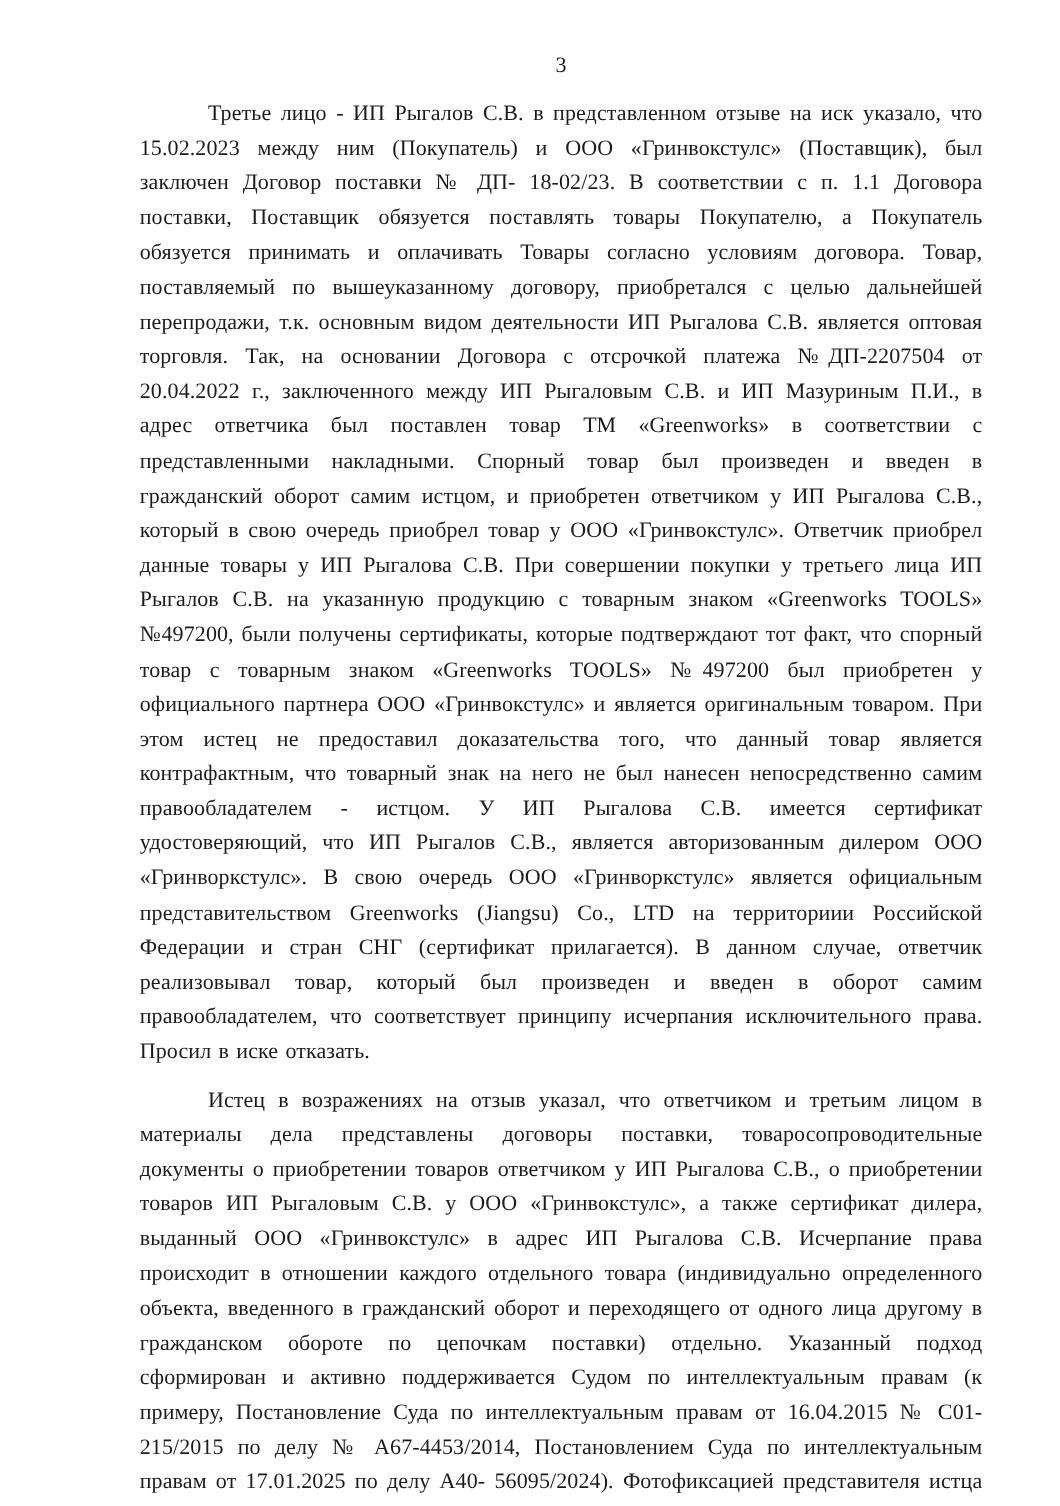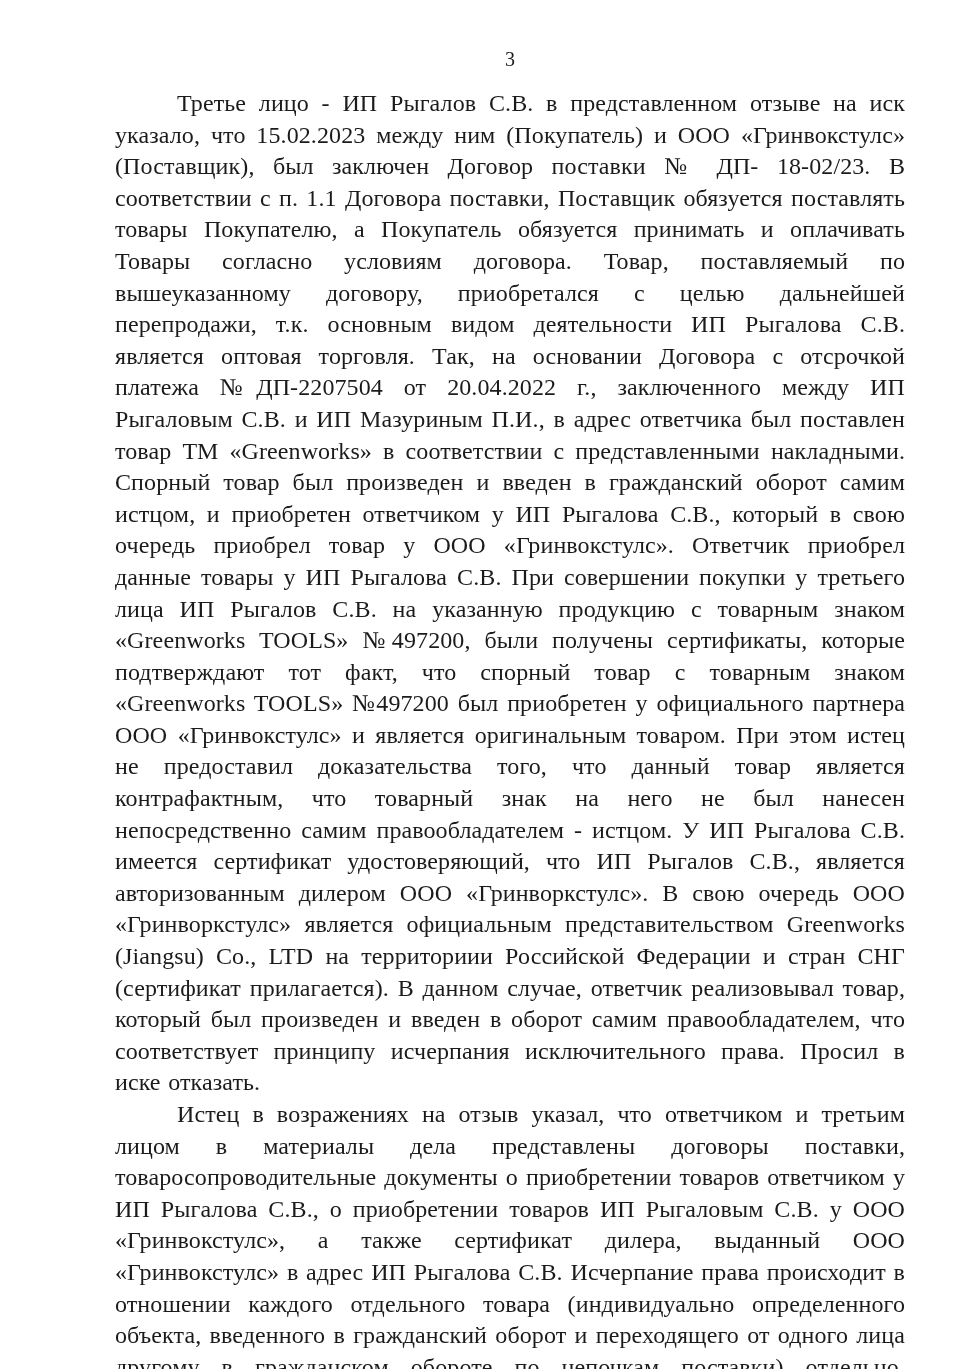--- a/index.html
+++ b/index.html
@@ -22,22 +22,22 @@
     width: 790px;
   }
   .pagenum {
     padding-top: 46px;
     text-align: center;
     font-size: 20px;
     line-height: 26px;
     margin-bottom: 16px;
   }
   .para {
-    margin: 0;
-    font-size: 24px;
+    margin: 12px;
+    font-size: 20px;
     line-height: 31.6px;
     text-align: justify;
     text-indent: 62px;
     word-spacing: 1.5px;
     letter-spacing: 0.1px;
     hyphens: none;
   }
   
   .para.cont {
     text-align-last: justify;

